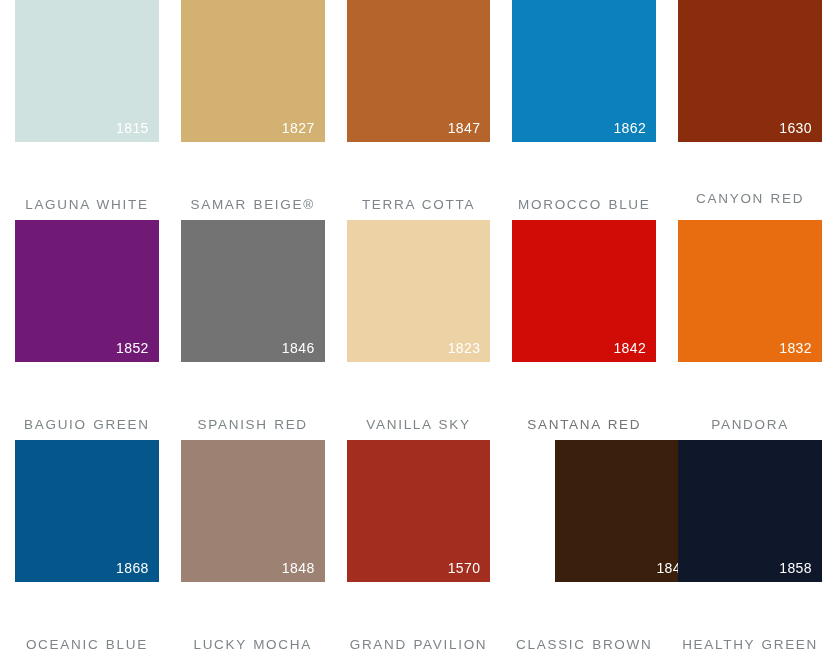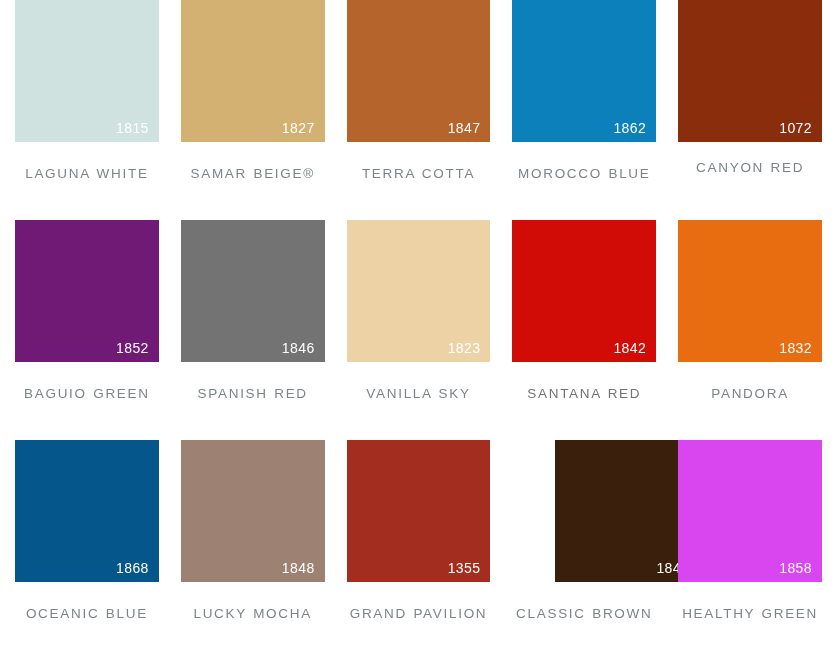--- a/index.html
+++ b/index.html
@@ -24,20 +24,21 @@
     grid-template-columns: repeat(5, 1fr);
     grid-template-rows: repeat(3, 220px);
     column-gap: 22px;
     row-gap: 0;
   }
 
   .swatch-cell {
     display: flex;
     flex-direction: column;
     align-items: stretch;
+    gap: 31px;
   }
 
   .swatch-chip {
     position: relative;
     height: 142px;
     width: 100%;
     box-sizing: border-box;
   }
 
   .swatch-code {
@@ -88,21 +89,21 @@
       <div class="swatch-name" style="color: rgb(125, 132, 136);">TERRA COTTA</div>
     </div>
     <div class="swatch-cell">
       <div class="swatch-chip" style="background-color: rgb(11, 128, 187);">
         <span class="swatch-code" style="color: rgb(255, 255, 255);">1862</span>
       </div>
       <div class="swatch-name" style="color: rgb(125, 132, 136);">MOROCCO BLUE</div>
     </div>
     <div class="swatch-cell">
       <div class="swatch-chip" style="background-color: rgb(138, 45, 12);">
-        <span class="swatch-code" style="color: rgb(255, 255, 255);">1072</span>
+        <span class="swatch-code" style="color: rgb(255, 255, 255);">1630</span>
       </div>
       <div class="swatch-name" style="color: rgb(125, 132, 136); margin-top: 17px;">CANYON RED</div>
     </div>
     <div class="swatch-cell">
       <div class="swatch-chip" style="background-color: #701a75;">
         <span class="swatch-code" style="color: rgb(255, 255, 255);">1852</span>
       </div>
       <div class="swatch-name" style="color: rgb(125, 132, 136);">BAGUIO GREEN</div>
     </div>
     <div class="swatch-cell">
@@ -136,29 +137,29 @@
       <div class="swatch-name" style="color: rgb(125, 132, 136);">OCEANIC BLUE</div>
     </div>
     <div class="swatch-cell">
       <div class="swatch-chip" style="background-color: rgb(157, 130, 115); padding-left: 14px;">
         <span class="swatch-code" style="color: rgb(255, 255, 255);">1848</span>
       </div>
       <div class="swatch-name" style="color: rgb(125, 132, 136);">LUCKY MOCHA</div>
     </div>
     <div class="swatch-cell">
       <div class="swatch-chip" style="background-color: rgb(163, 45, 30);">
-        <span class="swatch-code" style="color: rgb(255, 255, 255);">1355</span>
+        <span class="swatch-code" style="color: rgb(255, 255, 255);">1570</span>
       </div>
       <div class="swatch-name" style="color: rgb(125, 132, 136);">GRAND PAVILION</div>
     </div>
     <div class="swatch-cell">
       <div class="swatch-chip" style="background-color: rgb(58, 32, 12); margin-left: 43px;">
         <span class="swatch-code" style="color: rgb(255, 255, 255);">1849</span>
       </div>
       <div class="swatch-name" style="color: rgb(125, 132, 136);">CLASSIC BROWN</div>
     </div>
     <div class="swatch-cell">
-      <div class="swatch-chip" style="background-color: #d946ef;">
+      <div class="swatch-chip" style="background-color: #0f172a;">
         <span class="swatch-code" style="color: rgb(255, 255, 255);">1858</span>
       </div>
       <div class="swatch-name" style="color: rgb(125, 132, 136);">HEALTHY GREEN</div>
     </div>
   </div>
 
 </body></html>

